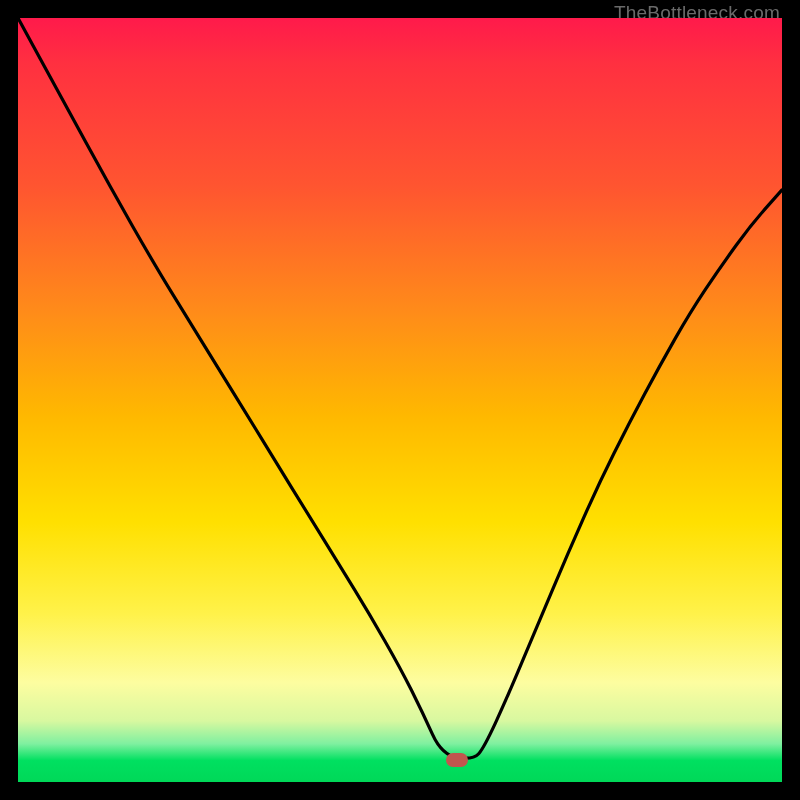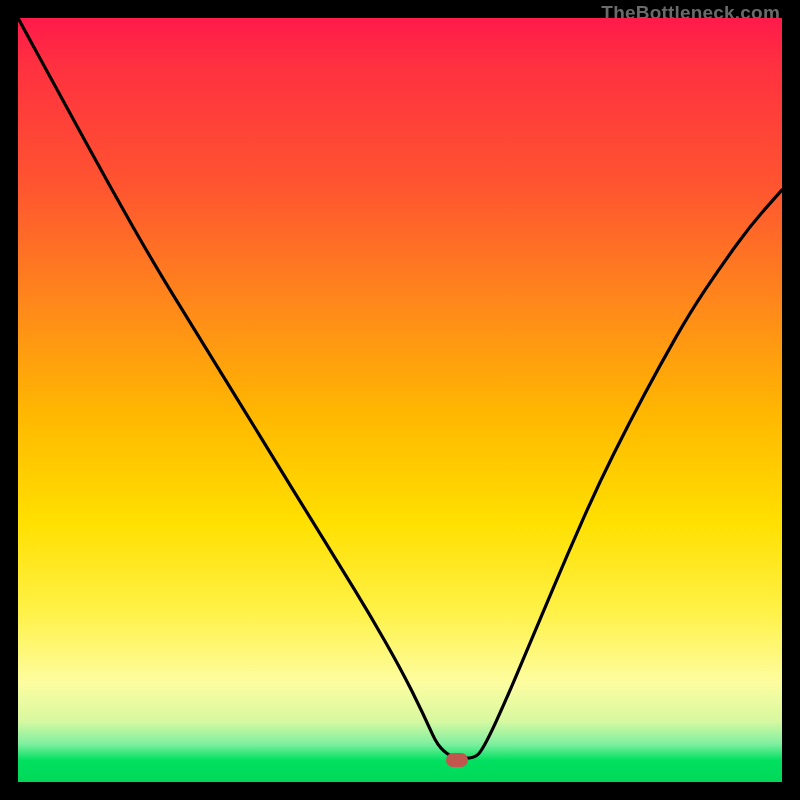--- a/index.html
+++ b/index.html
@@ -42,21 +42,21 @@
       #00d858 100%
     );
   }
   .attribution {
     position: absolute;
     top: 2px;
     right: 20px;
     color: #6a6a6a;
     font-size: 19px;
     letter-spacing: 0.2px;
-    font-weight: 700;
+    font-weight: 400;
     margin-left: 12px;
   }
   svg.curve {
     position: absolute;
     left: 0;
     top: 0;
     width: 764px;
     height: 764px;
     overflow: visible;
   }

